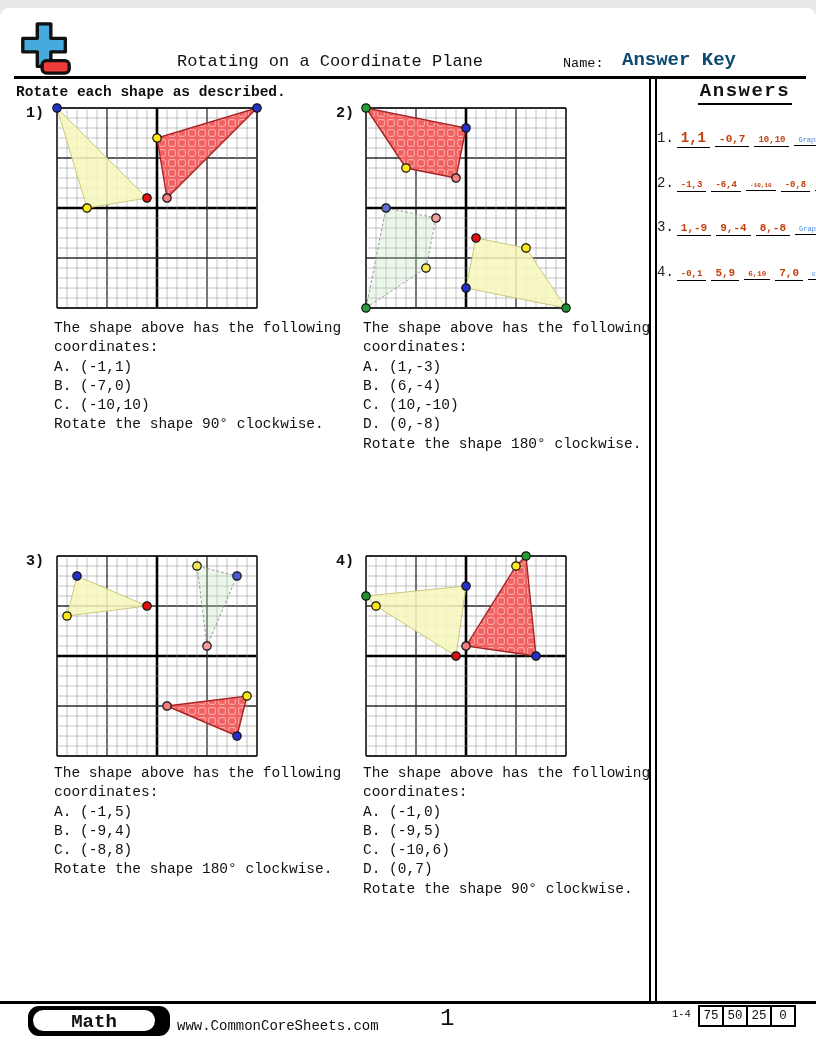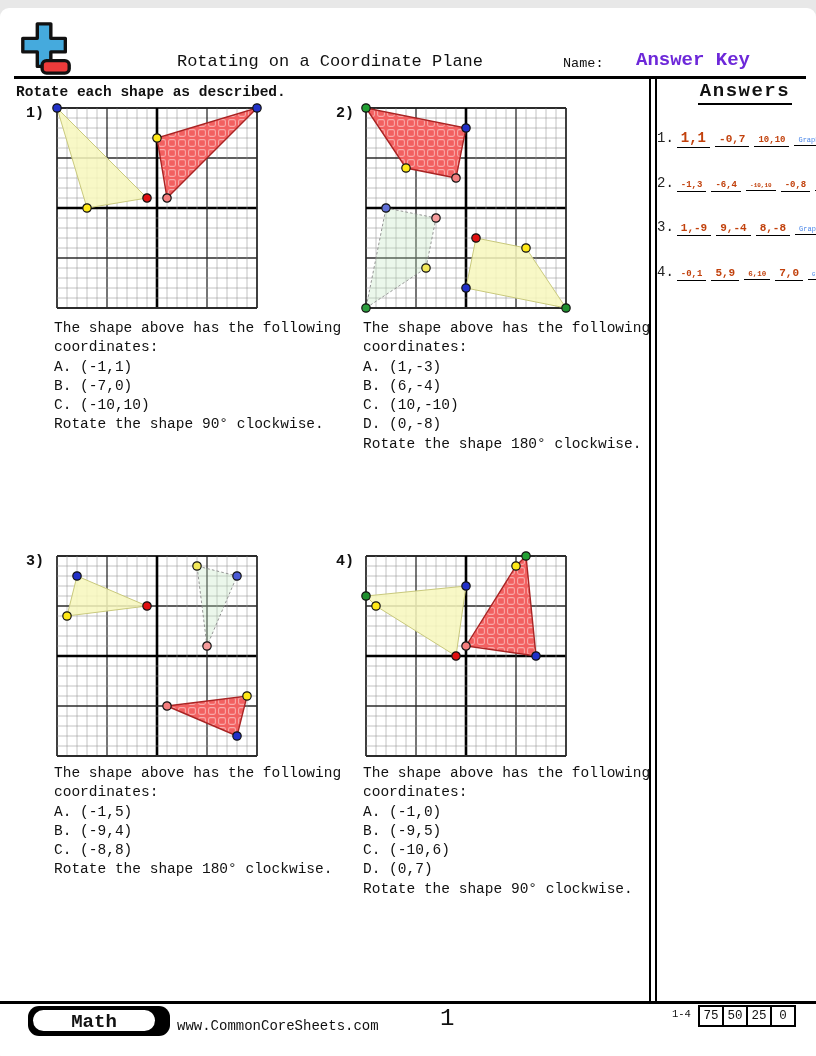--- a/index.html
+++ b/index.html
@@ -5,21 +5,21 @@
   html,body{margin:0;padding:0;background:#e8e8e8;}
   #page{
     position:relative;width:816px;height:1056px;background:#fff;margin:8px auto;
     font-family:Liberation Mono, monospace;color:#111;overflow:hidden;border-radius:9px;
   }
   
   .hline{position:absolute;left:14px;right:10px;top:68px;height:3px;background:#000;}
   .logo{position:absolute;left:16px;top:12px;width:60px;height:58px;}
   .title{position:absolute;left:140px;width:380px;top:44px;text-align:center;font-size:17px;}
   .name-label{position:absolute;left:563px;top:48px;font-size:13.5px;}
-  .name-value{position:absolute;left:636px;top:41px;font-size:19px;font-weight:bold;color:#6d28d9;}
+  .name-value{position:absolute;left:622px;top:41px;font-size:19px;font-weight:bold;color:#0c4a6e;}
   .instruction{position:absolute;left:16px;top:76px;font-size:14.5px;font-weight:bold;}
   
   .vsep{position:absolute;left:649px;top:70px;height:923px;width:4px;
         border-left:2px solid #000;border-right:2px solid #000;}
   .answers-title{position:absolute;left:658px;top:72px;width:150px;text-align:center;padding-left:12px;}
   .answers-title span{display:inline-block;font-size:19px;font-weight:bold;letter-spacing:1.5px;
         border-bottom:2.5px solid #000;padding:0 2px 1px 2px;}
   .ans-row{position:absolute;left:657px;width:156px;white-space:nowrap;}
   .ans-num{font-size:14px;color:#222;margin-right:3px;}
   .ans-val{display:inline-block;color:#c2410c;font-weight:bold;border-bottom:1.6px solid #000;

